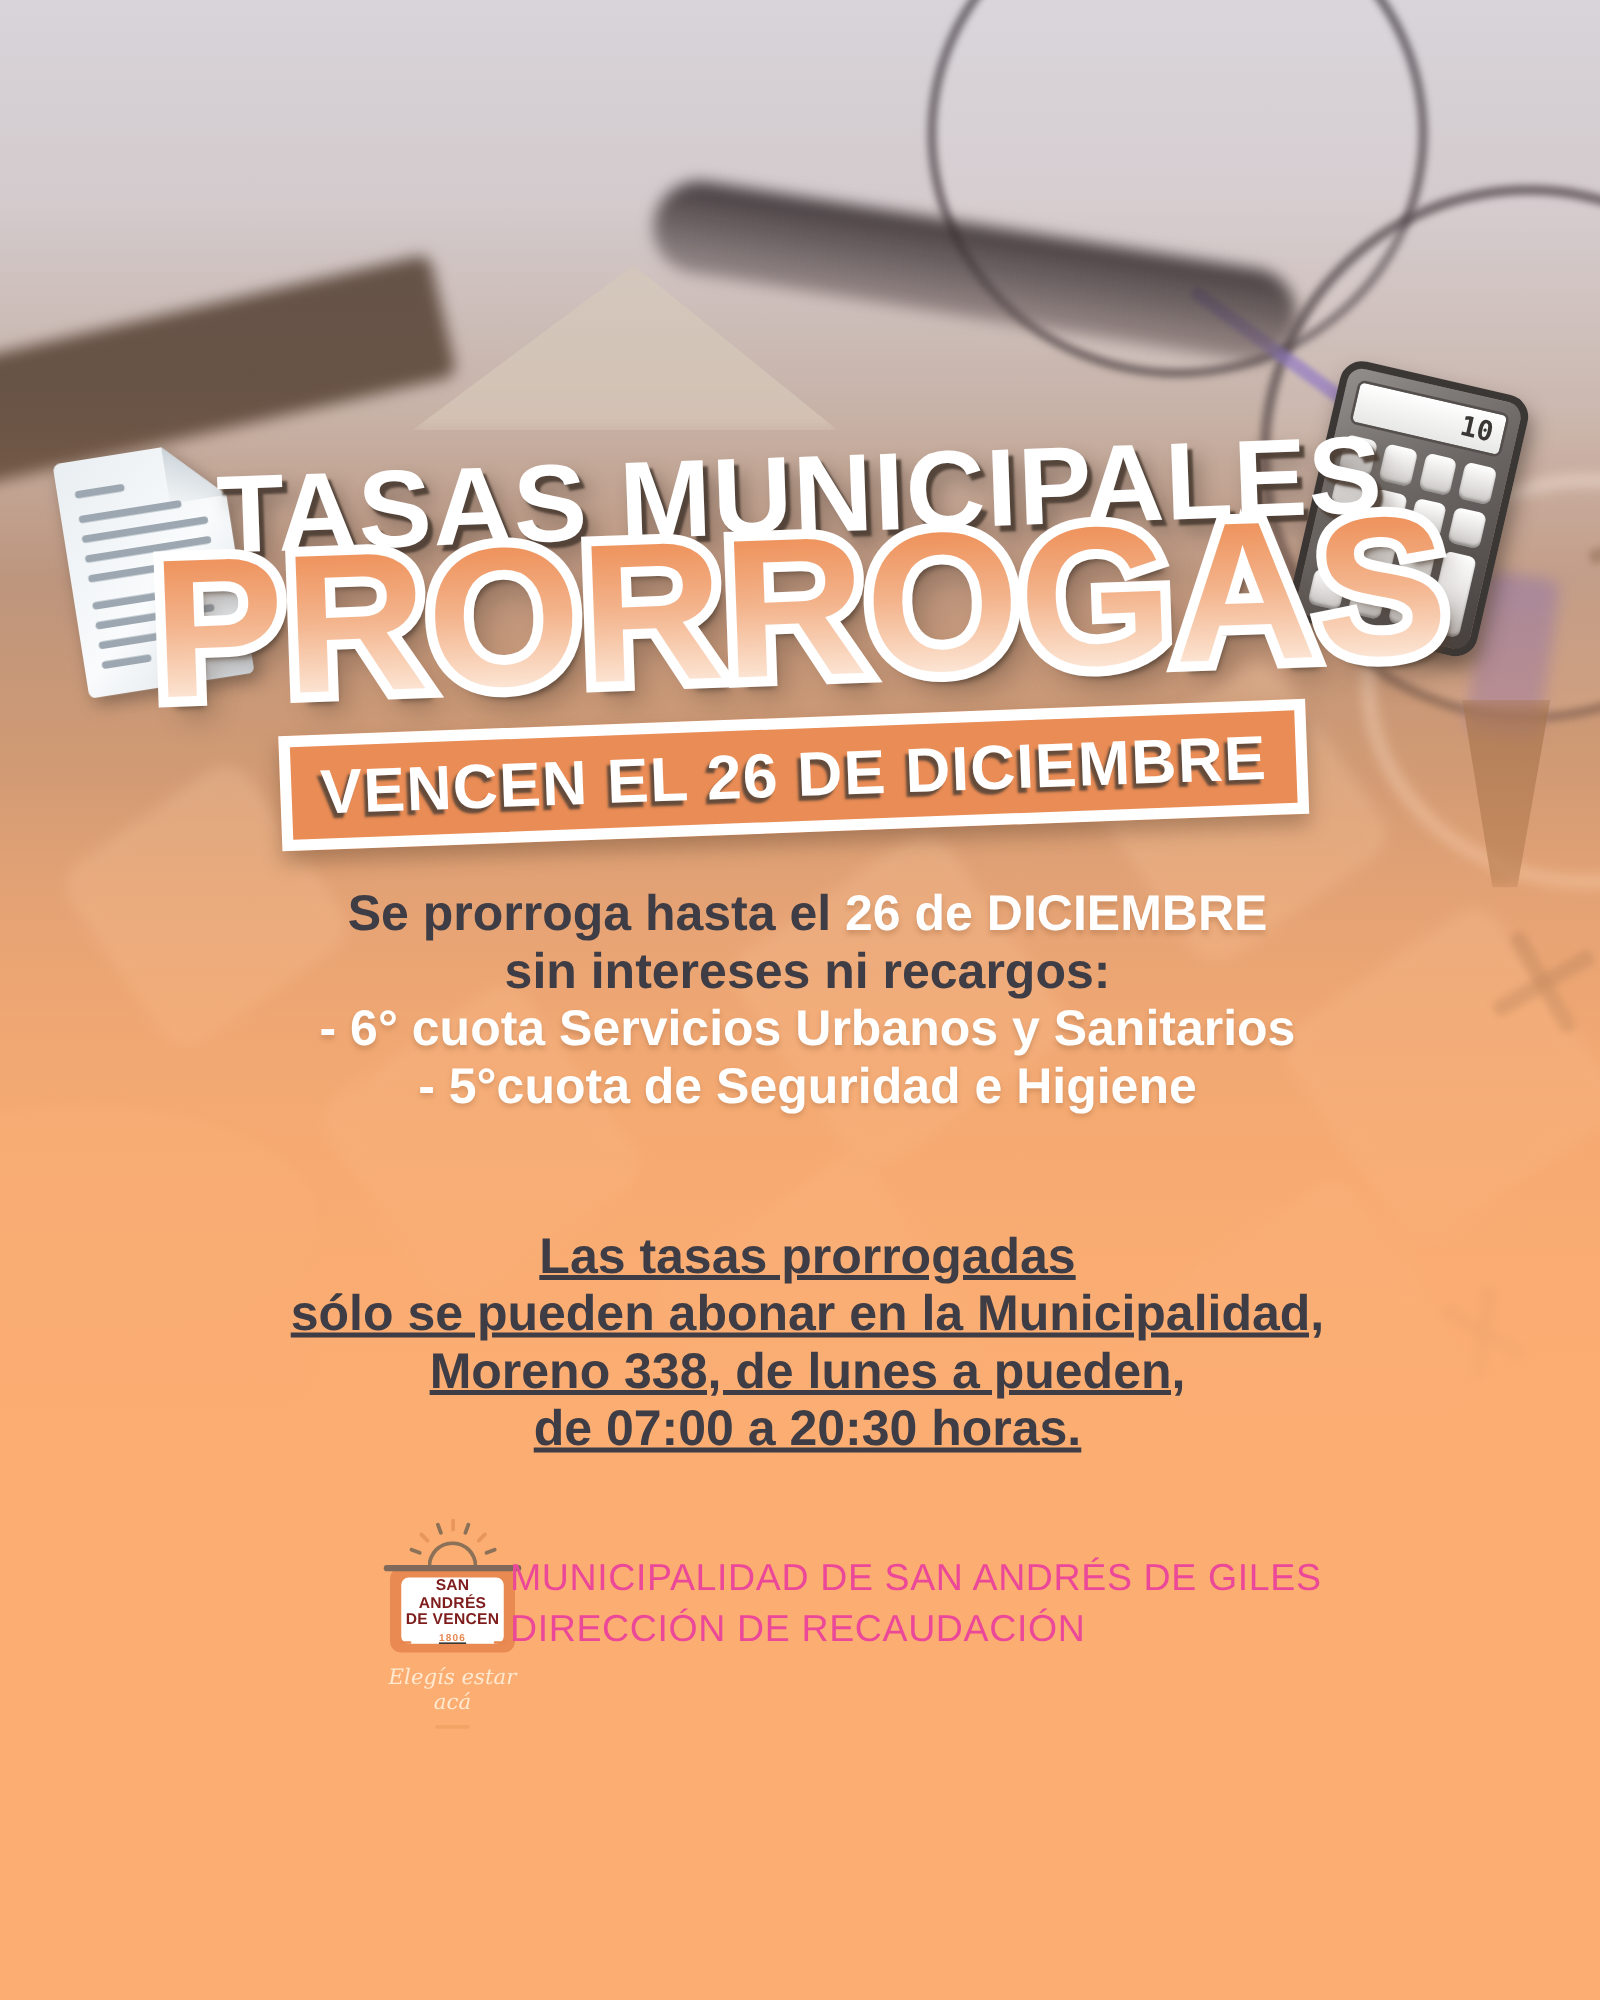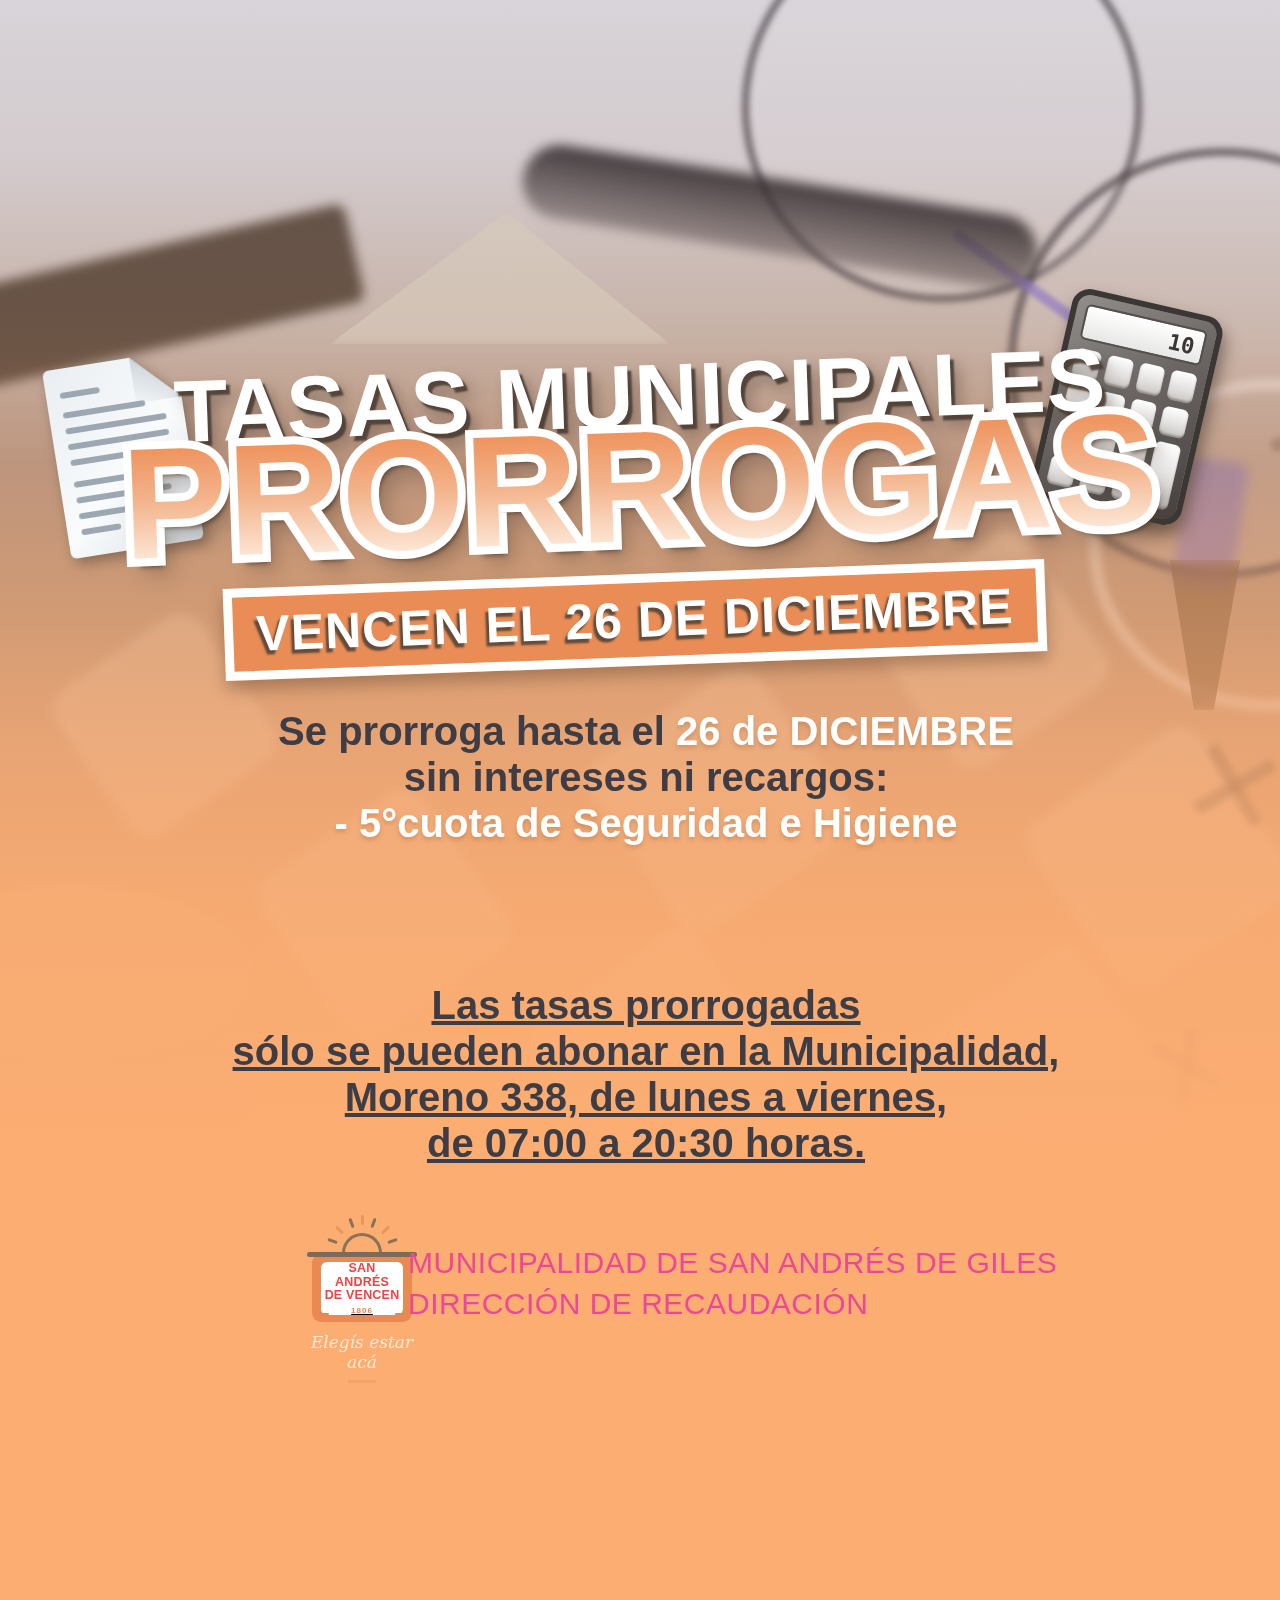--- a/index.html
+++ b/index.html
@@ -131,21 +131,21 @@
   .sun-arc { position:absolute; left:15px; bottom:0; width:40px; height:21px;
     border:3px solid #8A7158; border-bottom:none; border-radius:40px 40px 0 0; }
   .ray { position:absolute; width:3px; height:10px; border-radius:2px; background:#8A7158; }
   .logo-box { position:relative; width:100px; height:68px; margin:0 auto;
     background:#E98A52; border-radius:9px; }
   .logo-rim { position:absolute; top:-2px; left:-5px; right:-5px; height:5px;
     background:#7E695A; border-radius:3px; }
   .logo-label { position:absolute; left:9px; right:9px; top:8px; bottom:7px;
     background:#FFFFFF; border-radius:6px; display:flex; flex-direction:column;
     align-items:center; justify-content:center; }
-  .logo-name { font-size:12.5px; font-weight:700; color:#ef4444; line-height:1.1;
+  .logo-name { font-size:12.5px; font-weight:700; color:#7f1d1d; line-height:1.1;
     letter-spacing:.2px; text-align:center; }
   .logo-year-row { display:flex; align-items:flex-end; gap:22px; margin-top:3px;text-decoration:underline; }
   .logo-year { font-size:8px; font-weight:700; color:#E8854E; letter-spacing:1px; }
   .year-dash { width:10px; height:2px; background:#E8854E; border-radius:1px; }
   .slogan { margin-top:10px; text-align:center; font-family:"DejaVu Serif", serif;
     font-style:italic; font-size:17px; color:#FFE9D0; }
   .slogan-underline { width:28px; height:3px; background:#EFA263; border-radius:2px;
     margin:8px auto 0; opacity:.75; }
   .org { position:absolute; left:408px; top:1242px; font-size:30px; font-weight:400;
     color:#ec4899; letter-spacing:.5px; line-height:41px; }
@@ -229,27 +229,28 @@
     <span class="title2"><span class="layer-stroke">PRORROGAS</span><span class="layer-fill">PRORROGAS</span></span>
   </div>
 
   <div class="banner">
     <span class="banner-text">VENCEN EL 26 DE DICIEMBRE</span>
   </div>
 
   <div class="para para-1">
     <div><span>Se prorroga hasta el </span><span class="white-text">26 de DICIEMBRE</span></div>
     <div>sin intereses ni recargos:</div>
+    <div class="white-text">- 6° cuota Servicios Urbanos y Sanitarios</div>
     <div class="white-text">- 5°cuota de Seguridad e Higiene</div>
   </div>
 
   <div class="para para-2">
     <div>Las tasas prorrogadas</div>
     <div>sólo se pueden abonar en la Municipalidad,</div>
-    <div>Moreno 338, de lunes a viernes,</div>
+    <div>Moreno 338, de lunes a pueden,</div>
     <div>de 07:00 a 20:30 horas.</div>
   </div>
 
   <div class="logo">
     <div class="sun">
       <span class="ray" style="left:4px;  top:18px; transform:rotate(-70deg);"></span>
       <span class="ray" style="left:11px; top:7px;  transform:rotate(-45deg); background:#E8965A;"></span>
       <span class="ray" style="left:23px; top:0;    transform:rotate(-20deg);"></span>
       <span class="ray" style="left:34px; top:-3px; transform:rotate(0deg); background:#E8965A;"></span>
       <span class="ray" style="left:45px; top:0;    transform:rotate(20deg);"></span>

